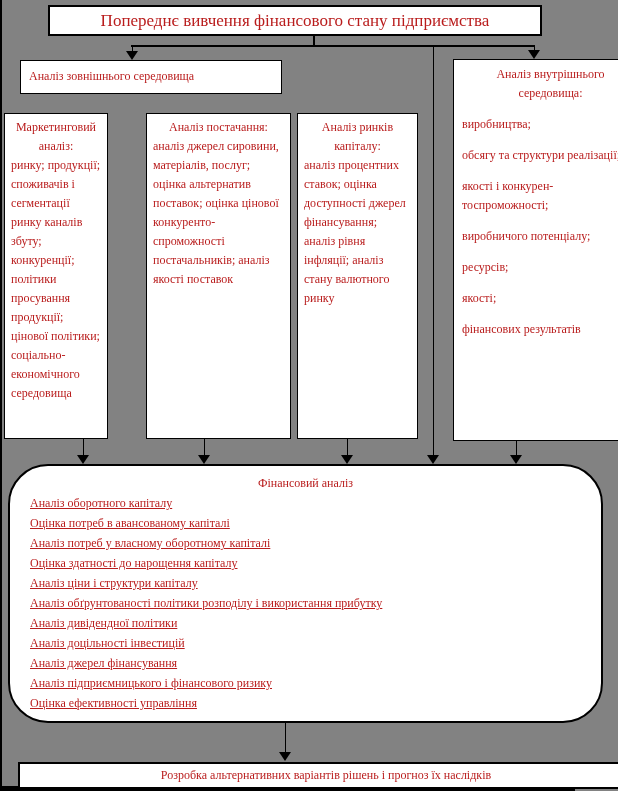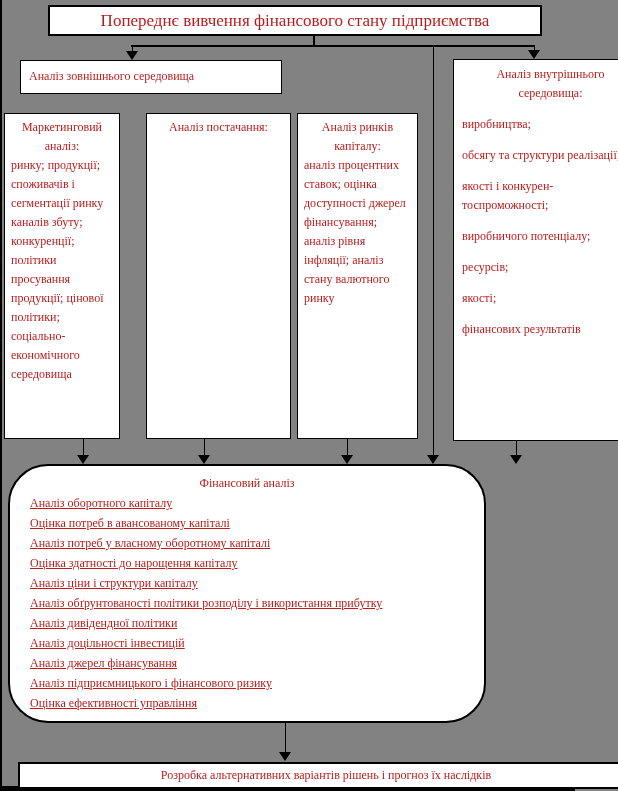--- a/index.html
+++ b/index.html
@@ -30,35 +30,35 @@
     font-size: 17px;
     display: flex; align-items: center; justify-content: center;
   }
   
   #ext-box {
     left: 20px; top: 60px; width: 262px; height: 34px;
     padding: 6px 8px 0 8px;
   }
   
   .col { top: 113px; height: 326px; padding: 4px 6px 0 6px; }
-  #col-marketing { left: 4px;  width: 116px; }
+  #col-marketing { left: 4px;  width: 104px; }
   #col-supply    { left: 146px; width: 145px; }
   #col-capital   { left: 297px; width: 121px; }
   .col-title { text-align: center; }
   
   #int-box {
     left: 453px; top: 59px; width: 195px; height: 382px;
     padding: 5px 8px 0 8px;
   }
   #int-title { text-align: center; max-width: 130px; margin: 0 auto; }
   .int-item { margin-top: 12px; }
   .int-item:first-of-type { margin-top: 18px; }
   
   #fin-box {
-    left: 8px; top: 464px; width: 478px; height: 259px;
+    left: 8px; top: 464px; width: 595px; height: 259px;
     border-radius: 40px;
     border-width: 2px;
     padding: 7px 20px 0 20px;
   }
   #fin-title { text-align: center; line-height: 20px; }
   .fin-item { line-height: 20px; text-decoration: underline; }
   .fin-item:first-of-type { padding-left: 5px; }
   
   #bottom-box {
     left: 18px; top: 762px; width: 616px; height: 27px;
@@ -106,20 +106,21 @@
     <span>Аналіз зовнішнього середовища</span>
   </div>
 
   <div class="box col" id="col-marketing">
     <div class="col-title">Маркетинговий аналіз:</div>
     <div>ринку; продукції; споживачів і сегментації ринку каналів збуту; конкуренції; політики просування продукції; цінової політики; соціально-економічного середовища</div>
   </div>
 
   <div class="box col" id="col-supply">
     <div class="col-title">Аналіз постачання:</div>
+    <div>аналіз джерел сировини, матеріалів, послуг; оцінка альтернатив поставок; оцінка цінової конкуренто-спроможності постачальників; аналіз якості поставок</div>
   </div>
 
   <div class="box col" id="col-capital">
     <div class="col-title">Аналіз ринків капіталу:</div>
     <div>аналіз процентних ставок; оцінка доступності джерел фінансування; аналіз рівня інфляції; аналіз стану валютного ринку</div>
   </div>
 
   <div class="box" id="int-box">
     <div id="int-title">Аналіз внутрішнього середовища:</div>
     <div class="int-item">виробництва;</div>

